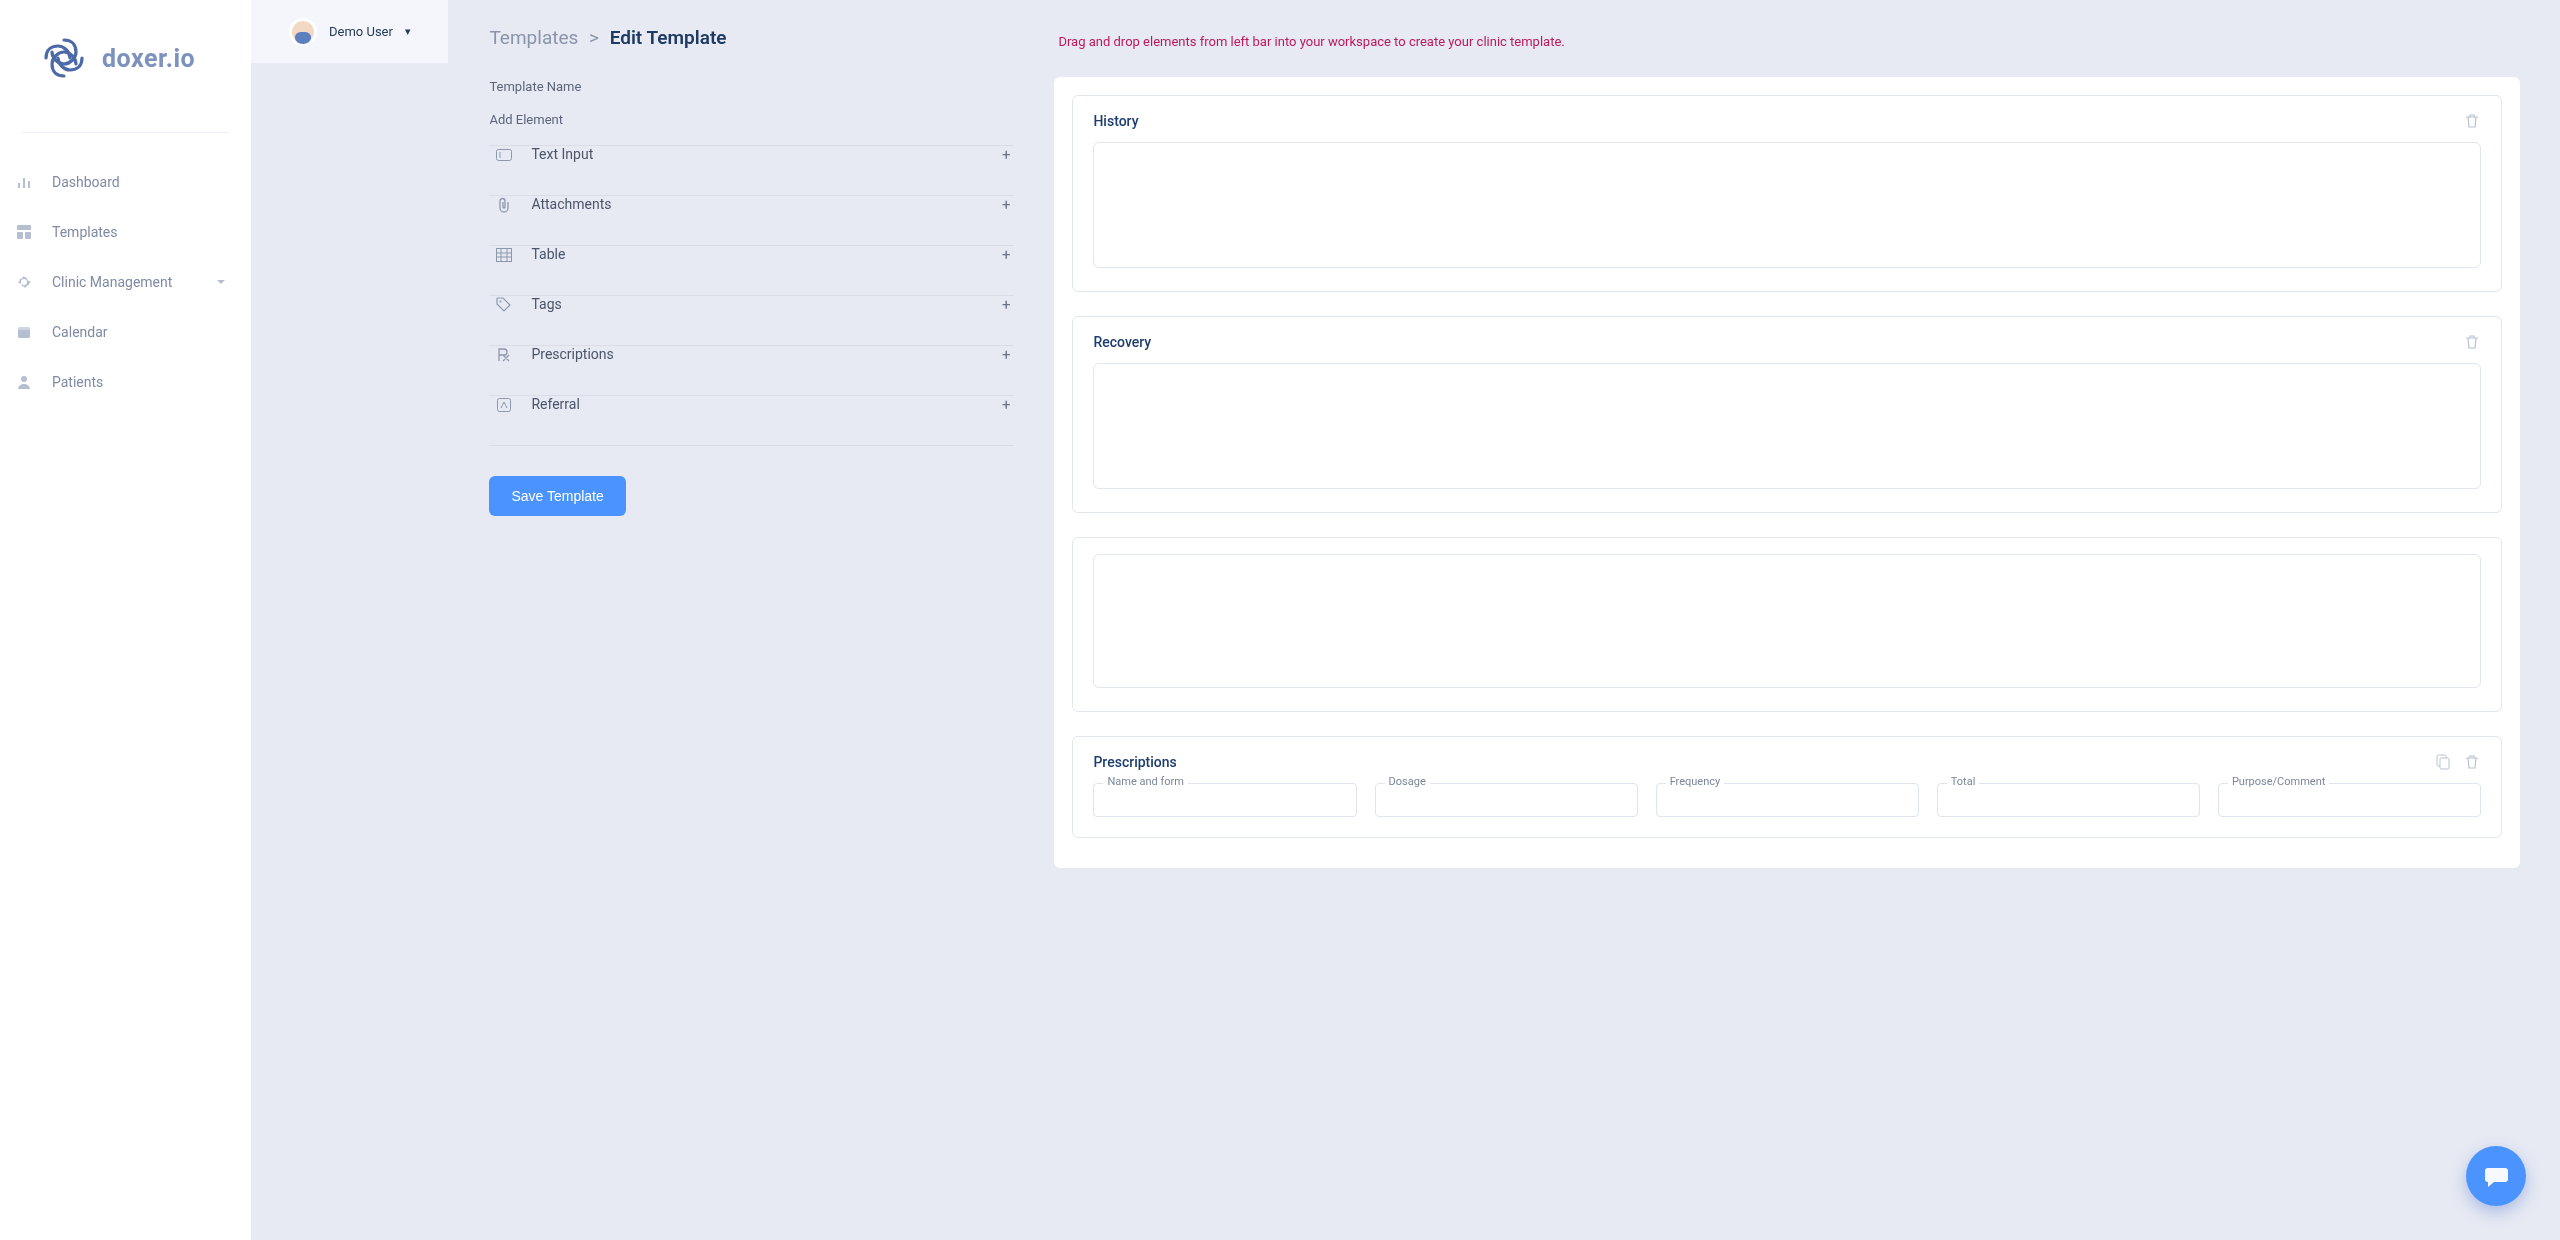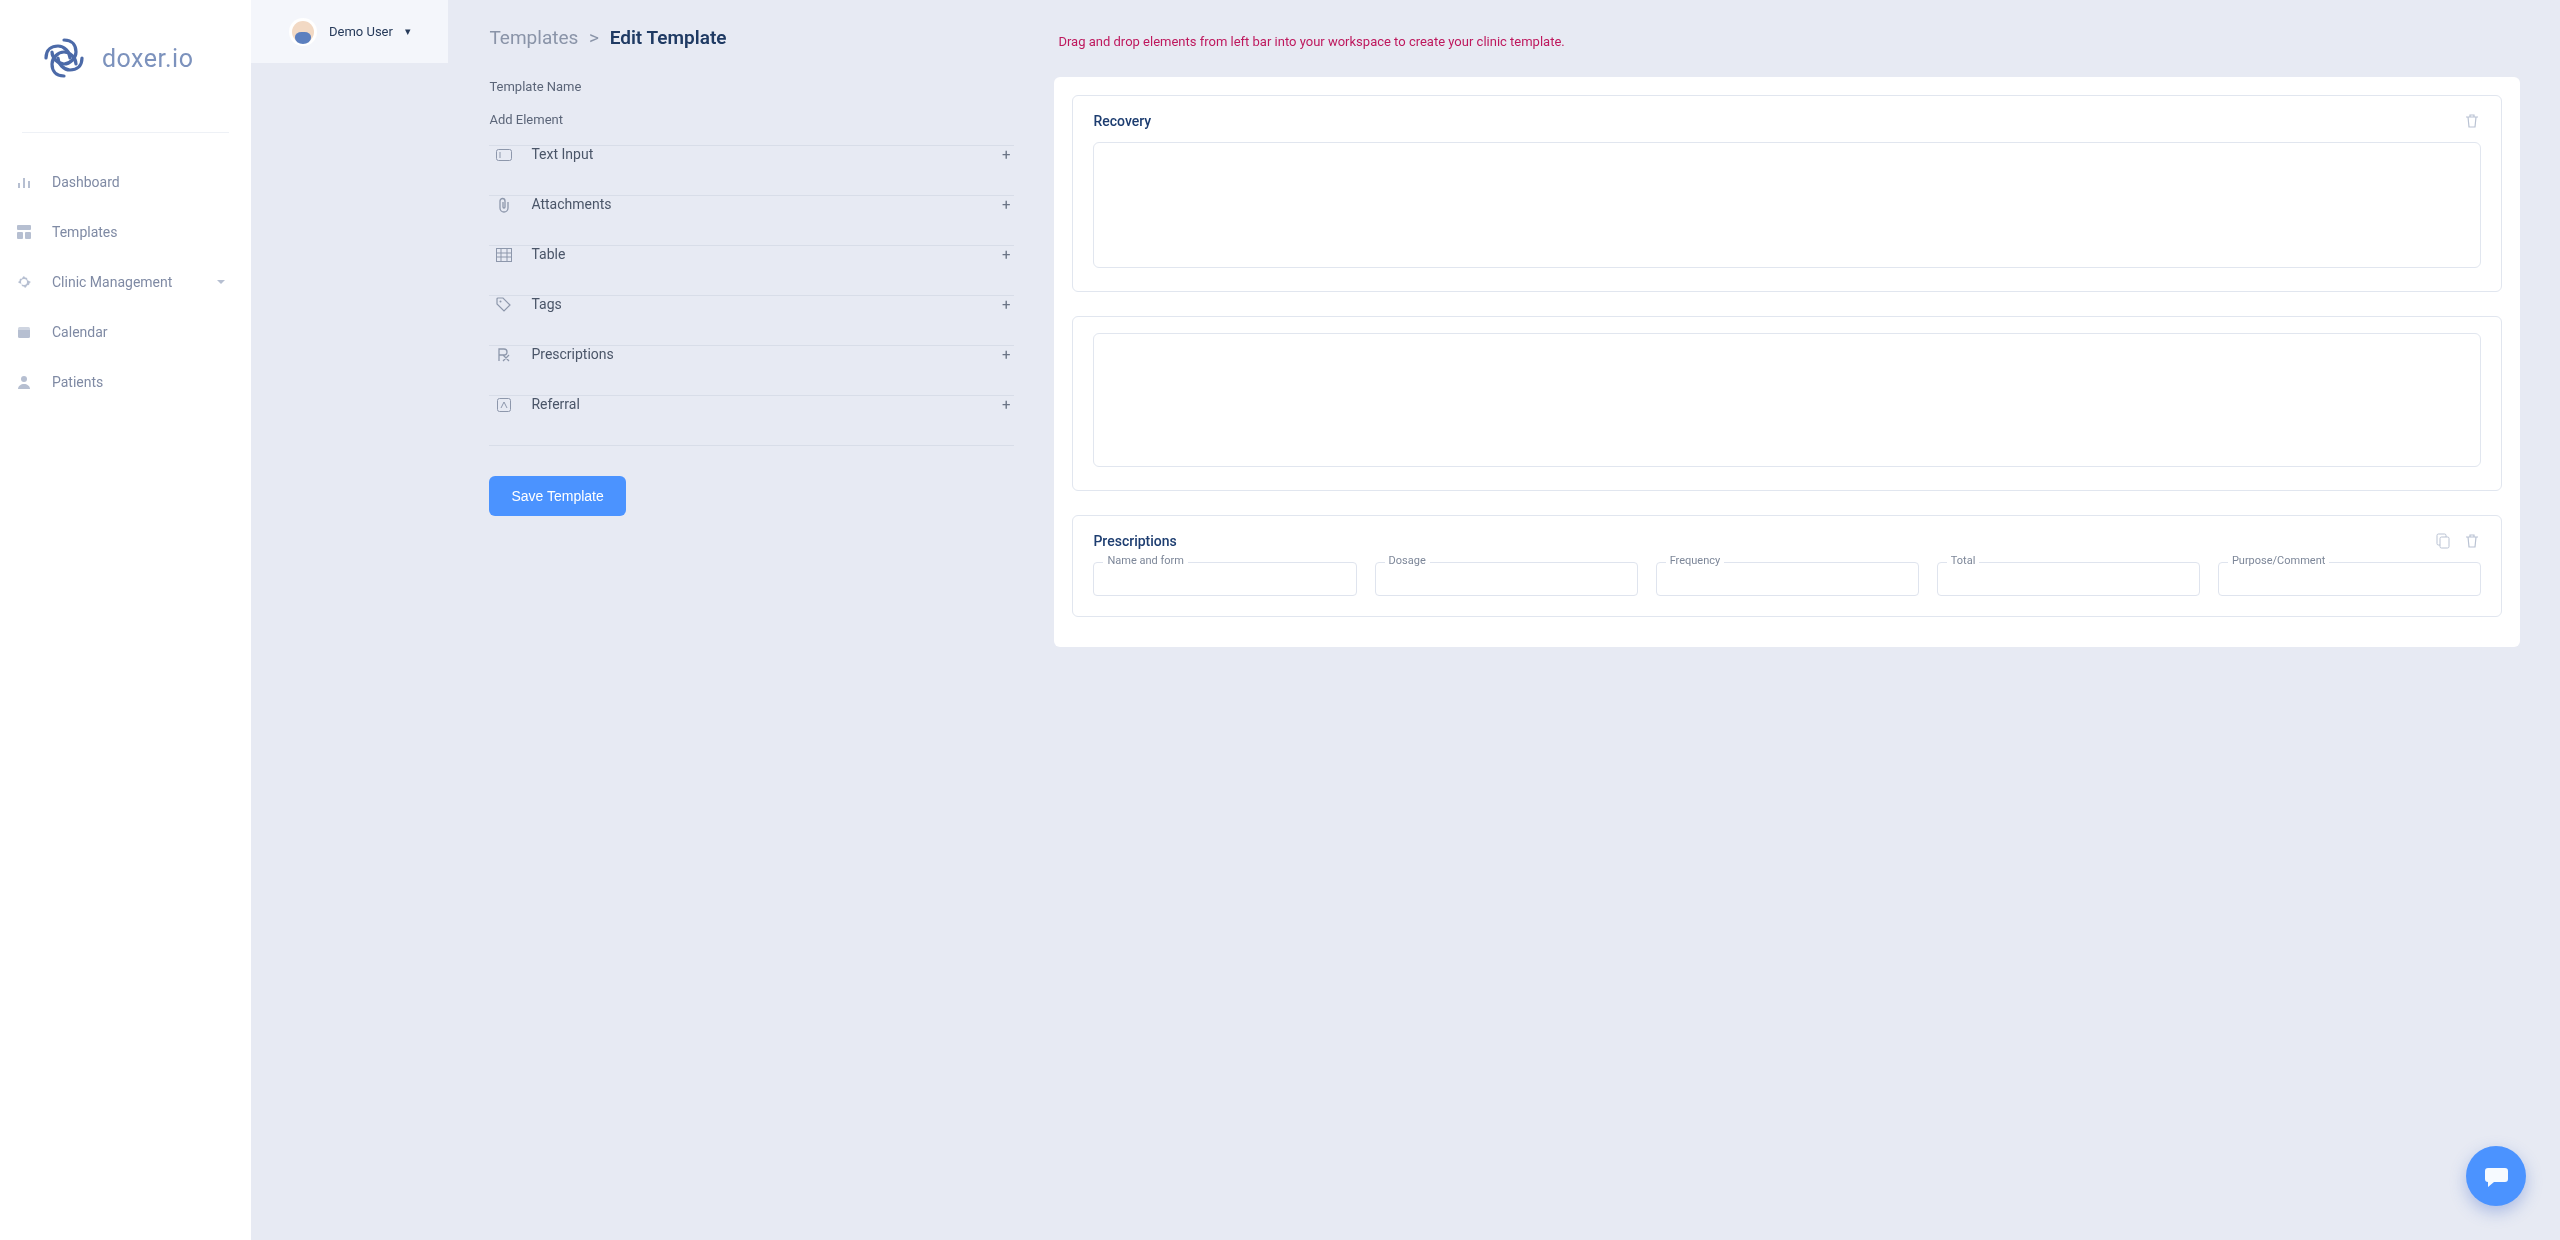--- a/index.html
+++ b/index.html
@@ -3,21 +3,21 @@
 <meta charset="utf-8">
 <style>
 * { box-sizing: border-box; margin: 0; padding: 0; }
 body { font-family: -apple-system, BlinkMacSystemFont, "Segoe UI", Roboto, Helvetica, Arial, sans-serif; background: #e7eaf3; color: #333; font-size: 13px; overflow: hidden;}
 .app { display: flex; width: 2560px; height: 1240px; transform-origin: top left; }
 
 
 .sidebar { width: 251px; background: #fff; height: 100%; padding: 34px 0 0 0; flex:none;}
 .logo-wrap { display: flex; align-items: center; gap: 14px; padding: 0 0 0 40px; margin-bottom: 50px;}
 .logo-mark { width: 48px; height: 48px; position: relative; }
-.logo-text { color:#7c92bd; font-size: 25px; letter-spacing: 0.5px; font-weight: 400;}
+.logo-text { color:#7c92bd; font-size: 25px; letter-spacing: 0.5px; font-weight: 700;}
 .sidebar hr { border:none; border-top:1px solid #eef1f6; margin:0 22px 24px;}
 .nav { list-style:none; }
 .nav li { display:flex; align-items:center; gap:18px; padding:0 20px 0 14px; height:50px; cursor:pointer; color:#7f8aa4; font-size:14px;}
 .nav li .ico { width:20px; height:20px; display:flex; align-items:center; justify-content:center; color:#b6bfd1;}
 .nav li .chev { margin-left:auto;}
 
 
 .main { flex:1; display:flex; background:#e7eaf3;}
 .topbar { height:63px; background:#f4f6fb; display:flex; align-items:center; justify-content:flex-end; padding:0 38px; gap:12px;}
 .avatar { width:28px; height:28px; border-radius:50%; background:linear-gradient(#fff,#fff); display:inline-block; position:relative;}
@@ -222,20 +222,33 @@
           </li>
         </ul>
 
         <button class="save-btn">Save Template</button>
       </div>
 
       <div class="workspace">
         <div class="ws-hint">Drag and drop elements from left bar into your workspace to create your clinic template.</div>
         <div class="canvas">
 
+          <div class="card">
+            <div class="card-head">
+              <div class="card-title">History</div>
+              <div class="card-tools">
+                <button class="tool-btn">
+                    <svg width="14" height="16" viewBox="0 0 14 16">
+                      <path fill="none" stroke="currentColor" stroke-width="1.2" d="M1 4h12M5 4V2h4v2M3 4l1 10h6l1-10"></path>
+                    </svg>
+                  </button>
+              </div>
+            </div>
+            <textarea class="card-ta" style=""></textarea>
+          </div>
 
           <div class="card">
             <div class="card-head">
               <div class="card-title">Recovery</div>
               <div class="card-tools">
                 <button class="tool-btn">
                     <svg width="14" height="16" viewBox="0 0 14 16">
                       <path fill="none" stroke="currentColor" stroke-width="1.2" d="M1 4h12M5 4V2h4v2M3 4l1 10h6l1-10"></path>
                     </svg>
                   </button>

